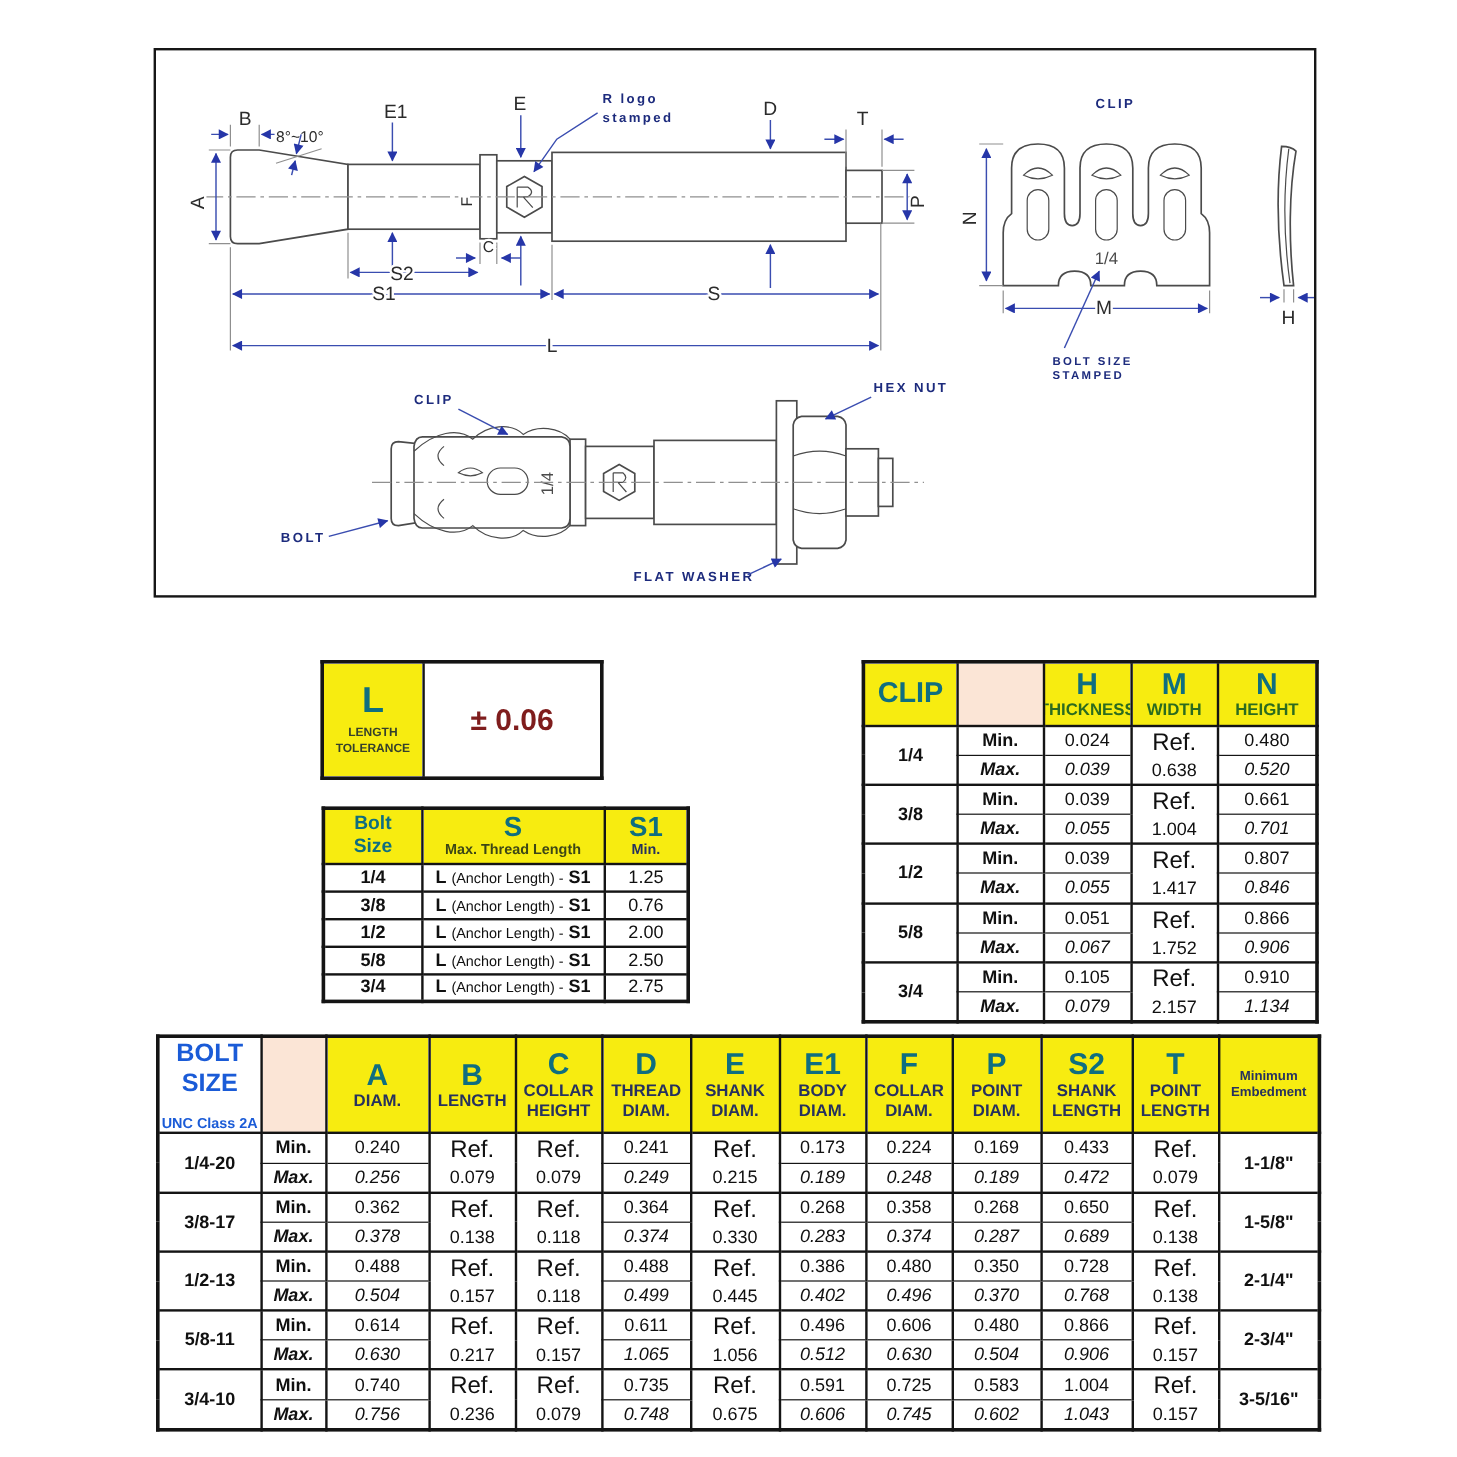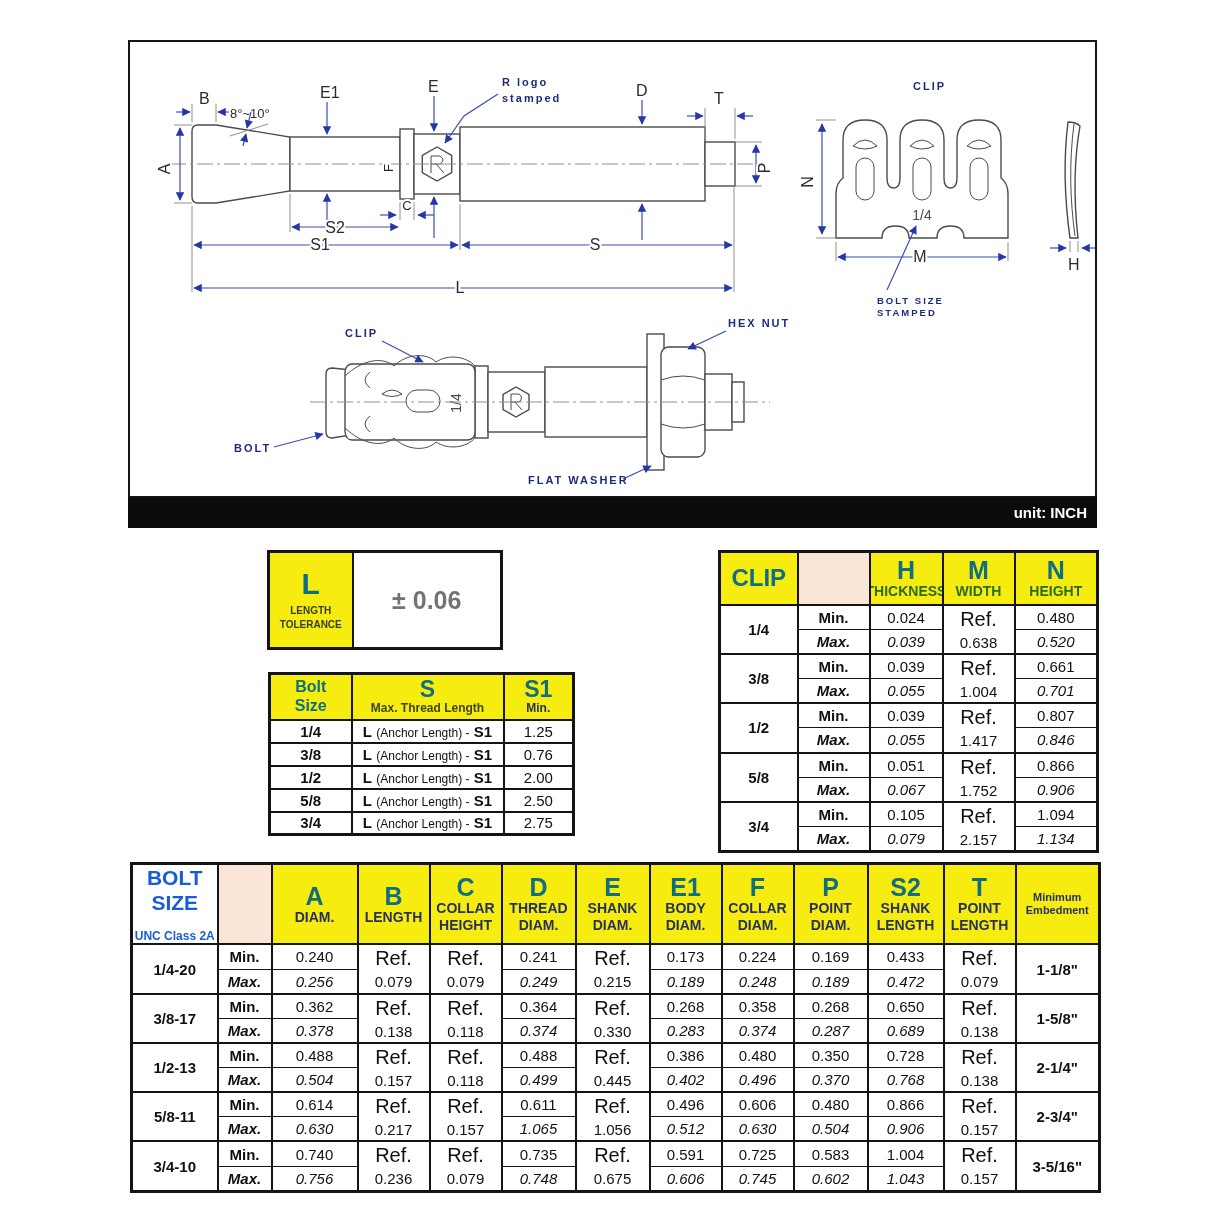--- a/index.html
+++ b/index.html
@@ -31,21 +31,21 @@
   td.mmlab{font-weight:700;font-size:11px;}
   td.refc div{line-height:1.35;}
   .refw{font-size:20px;}
   td.embed{font-weight:700;font-size:15px;}
   tr.rmin td.thin{border-bottom-width:1px;}
   tr.rmax td.thin{border-top-width:1px;font-style:italic;}
 
   
   .tolL{color:#0f6e80;font-weight:700;font-size:30px;line-height:1;}
   .tolsub{font-size:10px;font-weight:700;color:#35402c;line-height:1.35;margin-top:5px;}
-  .tolval{font-weight:700;font-size:25px;color:#737373;}
+  .tolval{font-weight:700;font-size:25px;color:#7f1d1d;}
 
   
   .fL{font-weight:700;font-size:15px;}
   .fmid{font-size:12px;}
   .titleblue{color:#1a5bd7;font-weight:700;font-size:21px;line-height:1.2;}
   .titlebluesub{color:#1a5bd7;font-weight:700;font-size:12px;margin-top:14px;}
 
   
   svg text{font-family:"Liberation Sans",sans-serif;}
   .geo{fill:#ffffff;stroke:#4b4b4b;stroke-width:1.4;}
@@ -229,23 +229,20 @@
 
         <text class="note" x="398" y="442">FLAT WASHER</text>
         <line class="dim" x1="493" y1="437" x2="521" y2="424" marker-end="url(#ar)"></line>
 
         <text class="note" x="598" y="285">HEX NUT</text>
         <line class="dim" x1="596" y1="289" x2="558" y2="307" marker-end="url(#ar)"></line>
       </g>
     </svg>
   </div>
 
-  <div class="unitbar">
-    <span>unit: INCH</span>
-  </div>
 
   <table class="tbl" style="left:267px;top:550px;width:233px;height:100px;">
     <colgroup>
         <col style="width:84px">
         <col style="width:149px">
       </colgroup>
     <tbody>
         <tr style="height:94px">
       <td class="yel">
         <div class="tolL">L</div>
@@ -415,21 +412,21 @@
     </tr>
 
     <tr style="height:24px" class="rmin">
       <td rowspan="2" class="sizec">3/4</td>
       <td class="mmlab thin">Min.</td>
       <td class="thin">0.105</td>
       <td rowspan="2" class="refc">
             <div class="refw">Ref.</div>
             <div>2.157</div>
           </td>
-      <td class="thin">1.094</td>
+      <td class="thin">0.910</td>
     </tr>
     <tr style="height:24px" class="rmax">
       <td class="mmlab thin">Max.</td>
       <td class="thin">0.079</td>
       <td class="thin">1.134</td>
     </tr>
   </tbody>
     </table>
 
   <table class="tbl" style="left:130px;top:862px;width:968px;">

